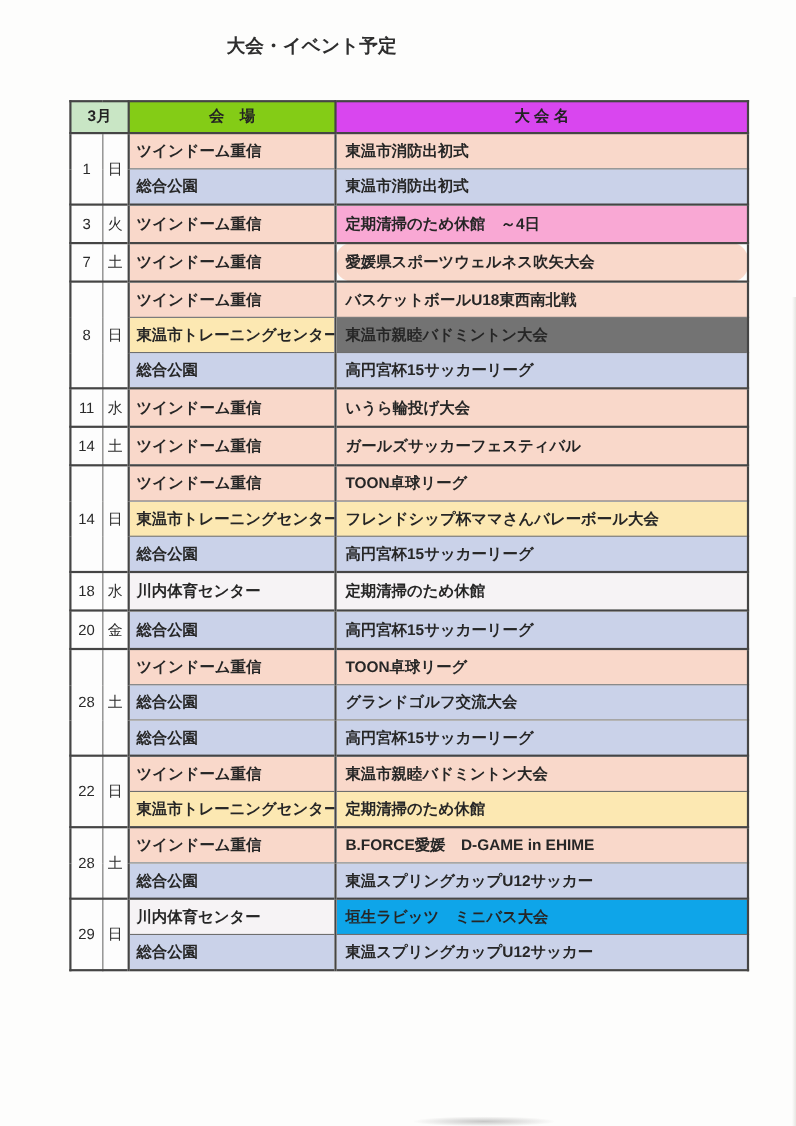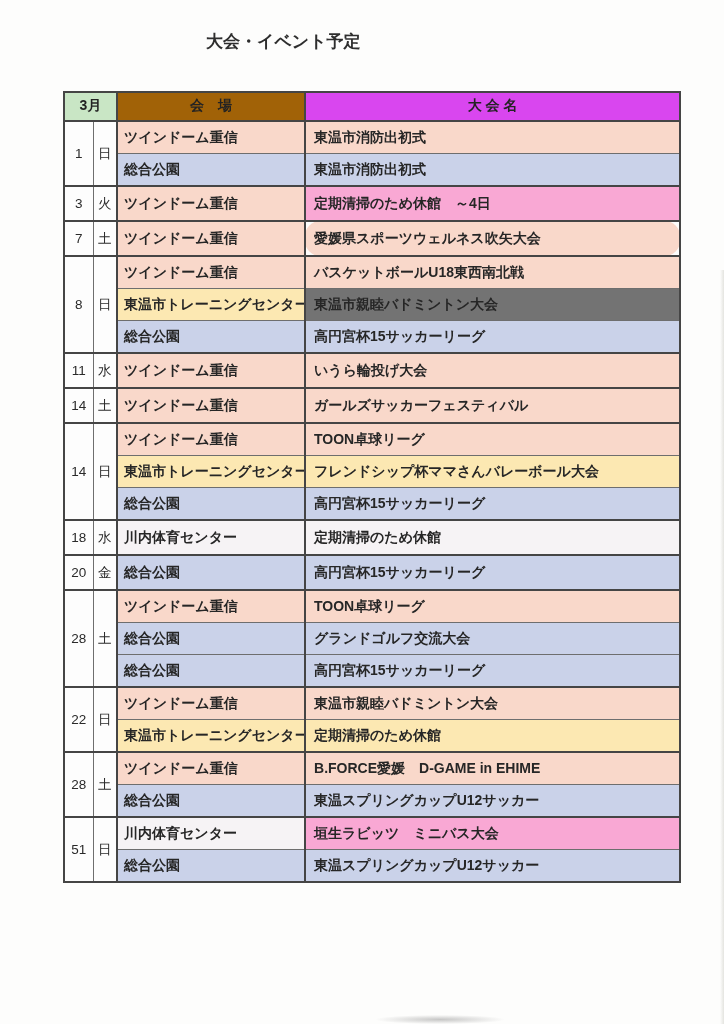--- a/index.html
+++ b/index.html
@@ -83,21 +83,21 @@
   <table class="schedule">
     <colgroup>
       <col class="c-date">
         <col class="c-day">
         <col class="c-venue">
         <col class="c-event">
     </colgroup>
     <thead>
       <tr>
         <th colspan="2" style="background: rgb(201, 230, 197);">3月</th>
-        <th style="background: #a16207;">会　場</th>
+        <th style="background: #84cc16;">会　場</th>
         <th style="background: #d946ef;">大 会 名</th>
       </tr>
     </thead>
   <tbody>
         <tr>
           <td class="date-cell" rowspan="2">1</td>
           <td class="day-cell" rowspan="2">日</td>
           <td class="venue-cell" style="background: rgb(249, 216, 202);">ツインドーム重信</td>
           <td class="event-cell" style="background: rgb(249, 216, 202);">東温市消防出初式</td>
         </tr>
@@ -221,24 +221,24 @@
           <td class="venue-cell" style="background: rgb(249, 216, 202);">ツインドーム重信</td>
           <td class="event-cell" style="background: rgb(249, 216, 202);">B.FORCE愛媛　D-GAME in EHIME</td>
         </tr>
         <tr>
           <td class="venue-cell" style="background: rgb(202, 210, 233);">総合公園</td>
           <td class="event-cell" style="background: rgb(202, 210, 233);">東温スプリングカップU12サッカー</td>
         </tr>
       </tbody>
       <tbody>
         <tr>
-          <td class="date-cell" rowspan="2">51</td>
+          <td class="date-cell" rowspan="2">29</td>
           <td class="day-cell" rowspan="2">日</td>
           <td class="venue-cell" style="background: rgb(246, 243, 245);">川内体育センター</td>
-          <td class="event-cell" style="background: #f9a8d4;">垣生ラビッツ　ミニバス大会</td>
+          <td class="event-cell" style="background: #0ea5e9;">垣生ラビッツ　ミニバス大会</td>
         </tr>
         <tr>
           <td class="venue-cell" style="background: rgb(202, 210, 233);">総合公園</td>
           <td class="event-cell" style="background: rgb(202, 210, 233);">東温スプリングカップU12サッカー</td>
         </tr>
       </tbody>
     </table>
 
   <div class="scan-smudge"></div>
   <div class="edge-shadow"></div>

